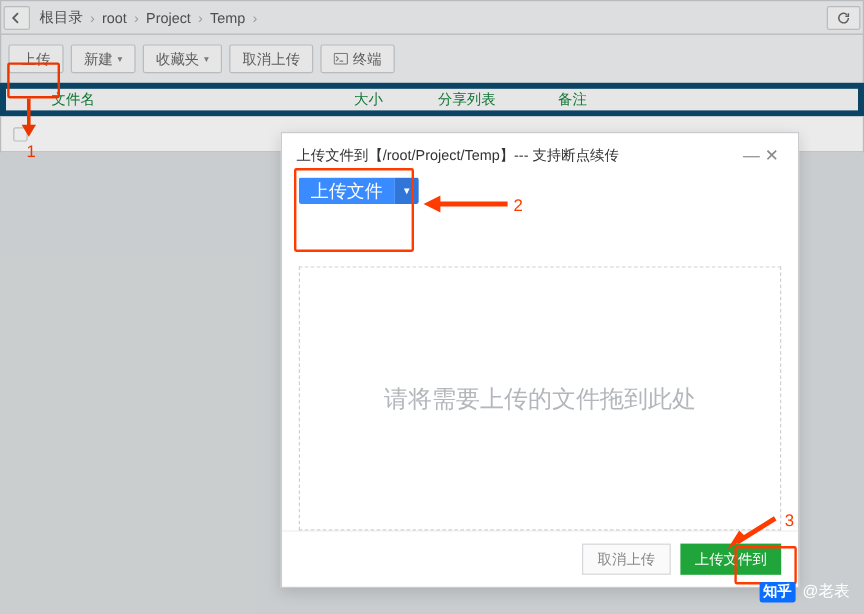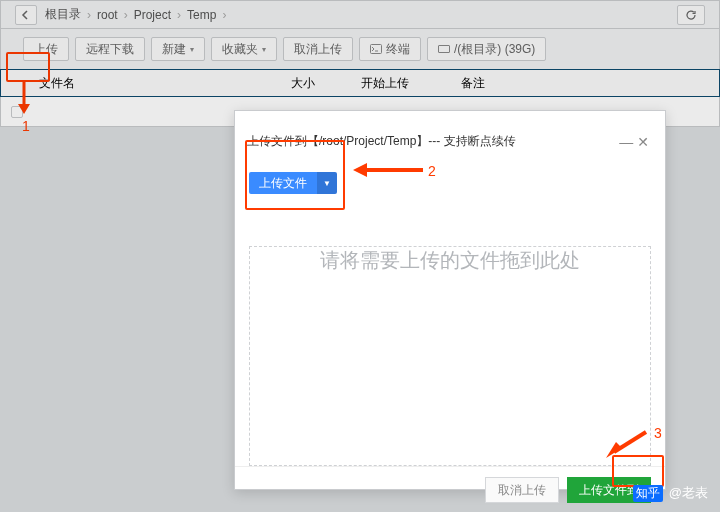--- a/index.html
+++ b/index.html
@@ -1,67 +1,67 @@
 <!DOCTYPE html>
 <html><head>
 <meta charset="utf-8">
 <style>
   html,body{margin:0;padding:0;width:720px;height:512px;background:#dcdfe1;font-family:"Helvetica Neue",Arial,"PingFang SC","Microsoft YaHei",sans-serif;font-size:12px;color:#555;overflow:hidden;position:relative}
   *{box-sizing:border-box}
 
   
-  .pathbar{display:flex;align-items:center;height:28px;padding:0 14px;border:1px solid #c9cbce;border-bottom:none;background:#f0f1f2}
+  .pathbar{display:flex;align-items:center;height:28px;padding:0 2px;border:1px solid #c9cbce;border-bottom:none;background:#f0f1f2}
   .back-btn{width:22px;height:20px;border:1px solid #c9cbce;border-radius:2px;display:flex;align-items:center;justify-content:center;margin-right:6px;background:#fafafa}
   .crumb{padding:0 2px;color:#555}
   .sep{padding:0 4px;color:#aaa}
   .refresh-btn{margin-left:auto;width:28px;height:20px;border:1px solid #c9cbce;border-radius:2px;display:flex;align-items:center;justify-content:center;background:#fafafa}
 
   
-  .toolbar{display:flex;gap:6px;padding:8px 22px;border:1px solid #c9cbce;border-bottom:none;background:#f0f1f2}
+  .toolbar{display:flex;gap:6px;padding:8px 6px;border:1px solid #c9cbce;border-bottom:none;background:#f0f1f2}
   .tbtn{height:24px;padding:0 10px;display:inline-flex;align-items:center;border:1px solid #c9cbce;border-radius:2px;background:#fafafa;color:#666;position:relative;font-size:12px}
   .tbtn .caret{margin-left:4px;font-size:8px;color:#888}
   .tbtn .ico{margin-right:4px;display:inline-flex}
   .disk-ico{width:12px;height:8px;border:1px solid #888;border-radius:1px;margin-right:4px;position:relative}
 
   
-  .thead{display:flex;background:#fafafa;border:1px solid #0c4a6e;height:28px;align-items:center;padding:0 10px;color:#000000}
+  .thead{display:flex;background:#fafafa;border:5px solid #0c4a6e;height:28px;align-items:center;padding:0 10px;color:#15803d}
   .th-name{flex:0 0 280px;padding-left:28px}
   .th-perm{flex:0 0 100px}
   .th-size{flex:0 0 70px}
   .th-mtime{flex:0 0 100px}
   .th-note{flex:0 0 70px}
   
   .trow{height:30px;background:#fff;border:1px solid #c9cbce;border-top:none;display:flex;align-items:center;padding-left:10px}
   .trow .cb{width:12px;height:12px;border:1px solid #c9cbce;border-radius:2px}
 
   
   .hl{position:absolute;border:2px solid #ff3b00;border-radius:2px;pointer-events:none}
   .num{position:absolute;color:#ff3b00;font-size:14px;pointer-events:none}
   svg.arrow{position:absolute;pointer-events:none}
 
   
   .mask{position:absolute;inset:0;background:rgba(0,0,0,.08)}
   .modal{position:absolute;left:234px;top:110px;width:432px;height:380px;background:#fff;border:1px solid #c9cbce;box-shadow:0 3px 12px rgba(0,0,0,.15);display:flex;flex-direction:column}
-  .m-titlebar{display:flex;align-items:center;padding:22px 12px;color:#333}
+  .m-titlebar{display:flex;align-items:flex-start;padding:10px 12px;color:#333}
   .m-title{font-size:12px}
   .m-close{margin-left:auto;color:#888;font-size:14px;letter-spacing:4px}
   .m-body{flex:1;padding:0 14px 0 14px;position:relative}
   .upload-split{display:inline-flex;border-radius:2px;overflow:hidden;position:relative}
-  .upload-main{height:22px;padding:0 10px;background:#3a8bff;color:#fff;display:inline-flex;align-items:center;font-size:12px}
+  .upload-main{height:22px;padding:0 10px;background:#3a8bff;color:#fff;display:inline-flex;align-items:center;font-size:15px}
   .upload-drop{width:20px;background:#3075d8;color:#fff;display:inline-flex;align-items:center;justify-content:center;font-size:8px}
-  .dropzone{margin-top:52px;border:1px dashed #cfd1d4;height:220px;display:flex;align-items:flex-start;justify-content:center}
+  .dropzone{margin-top:52px;border:1px dashed #cfd1d4;height:220px;display:flex;align-items:center;justify-content:center}
   .dz-text{font-size:20px;color:#b3b6ba}
   .m-footer{display:flex;justify-content:flex-end;gap:8px;padding:10px 14px;border-top:1px solid #eee}
   .fbtn{height:26px;padding:0 12px;display:inline-flex;align-items:center;border-radius:0;font-size:12px}
   .fbtn.cancel{border:1px solid #d5d7da;color:#888;background:#fafafa}
   .fbtn.start{background:#20a53a;color:#fff}
 
   
   .wm{position:absolute;right:12px;bottom:10px;display:flex;align-items:center;gap:6px;color:#fff;font-size:13px}
-  .wm .z{background:#0b6dff;color:#fff;font-weight:normal;padding:0 3px;border-radius:2px;font-size:12px}
+  .wm .z{background:#0b6dff;color:#fff;font-weight:bold;padding:0 3px;border-radius:2px;font-size:12px}
 </style>
 </head>
 <body>
 
 <div class="pathbar">
   <div class="back-btn">
     <svg width="10" height="10" viewBox="0 0 10 10">
         <path d="M6 1 2 5l4 4" stroke="#666" fill="none" stroke-width="1.5"></path>
       </svg>
   </div>
@@ -78,52 +78,45 @@
         <path d="M10 6a4 4 0 1 1-1.2-2.8M10 2v2.5H7.5" stroke="#666" fill="none" stroke-width="1.2"></path>
       </svg>
   </div>
 </div>
 
 <div class="toolbar">
   <div class="tbtn">
       <span>上传</span>
     </div>
   <div class="tbtn">
-      <span>远程下载</span>
-    </div>
-  <div class="tbtn">
       <span>新建</span>
       <span class="caret">▾</span>
     </div>
   <div class="tbtn">
       <span>收藏夹</span>
       <span class="caret">▾</span>
     </div>
   <div class="tbtn">
       <span>取消上传</span>
     </div>
   <div class="tbtn">
     <span class="ico">
         <svg width="12" height="10" viewBox="0 0 12 10">
           <rect x="0.5" y="0.5" width="11" height="9" rx="1" stroke="#888" fill="none"></rect>
           <path d="M2 3l2 2-2 2M5 7h3" stroke="#888" fill="none" stroke-width="1"></path>
         </svg>
       </span>
     <span>终端</span>
   </div>
-  <div class="tbtn">
-    <span class="disk-ico"></span>
-    <span>/(根目录) (39G)</span>
-  </div>
 </div>
 
 <div class="thead">
   <div class="th-name">文件名</div>
   <div class="th-size">大小</div>
-  <div class="th-mtime">开始上传</div>
+  <div class="th-mtime">分享列表</div>
   <div class="th-note">备注</div>
 </div>
 <div class="trow">
     <div class="cb"></div>
   </div>
 
 <div class="hl" style="left:6px;top:52px;width:44px;height:30px"></div>
 <div class="num" style="left:22px;top:118px">1</div>
 <svg class="arrow" style="left:14px;top:80px" width="24" height="40">
     <path d="M10 2 L10 30" stroke="#ff3b00" stroke-width="3"></path>

